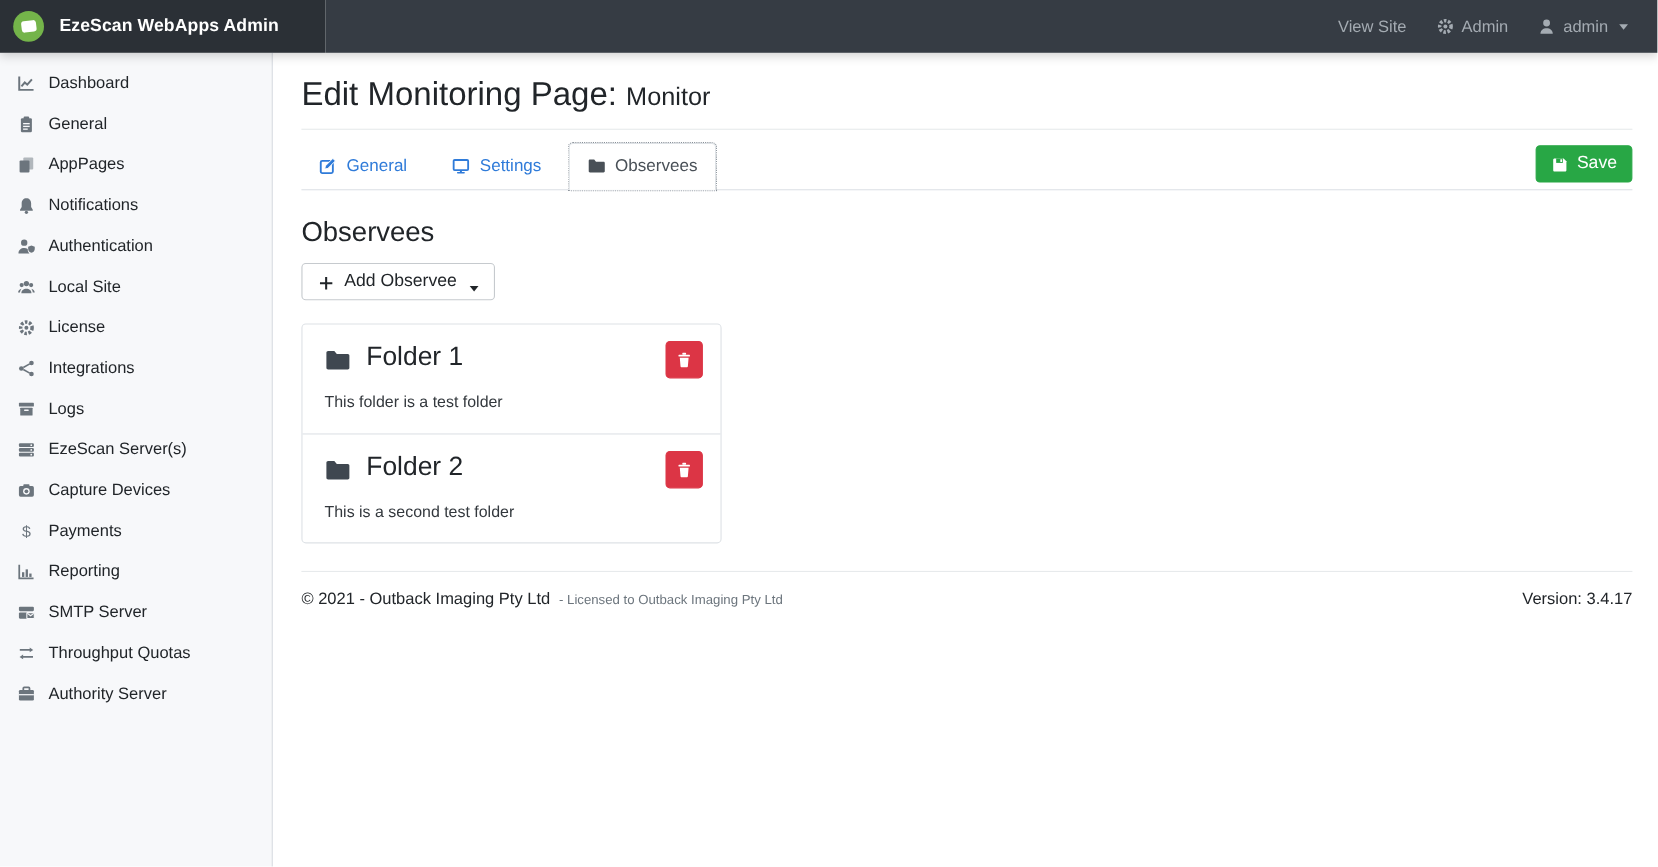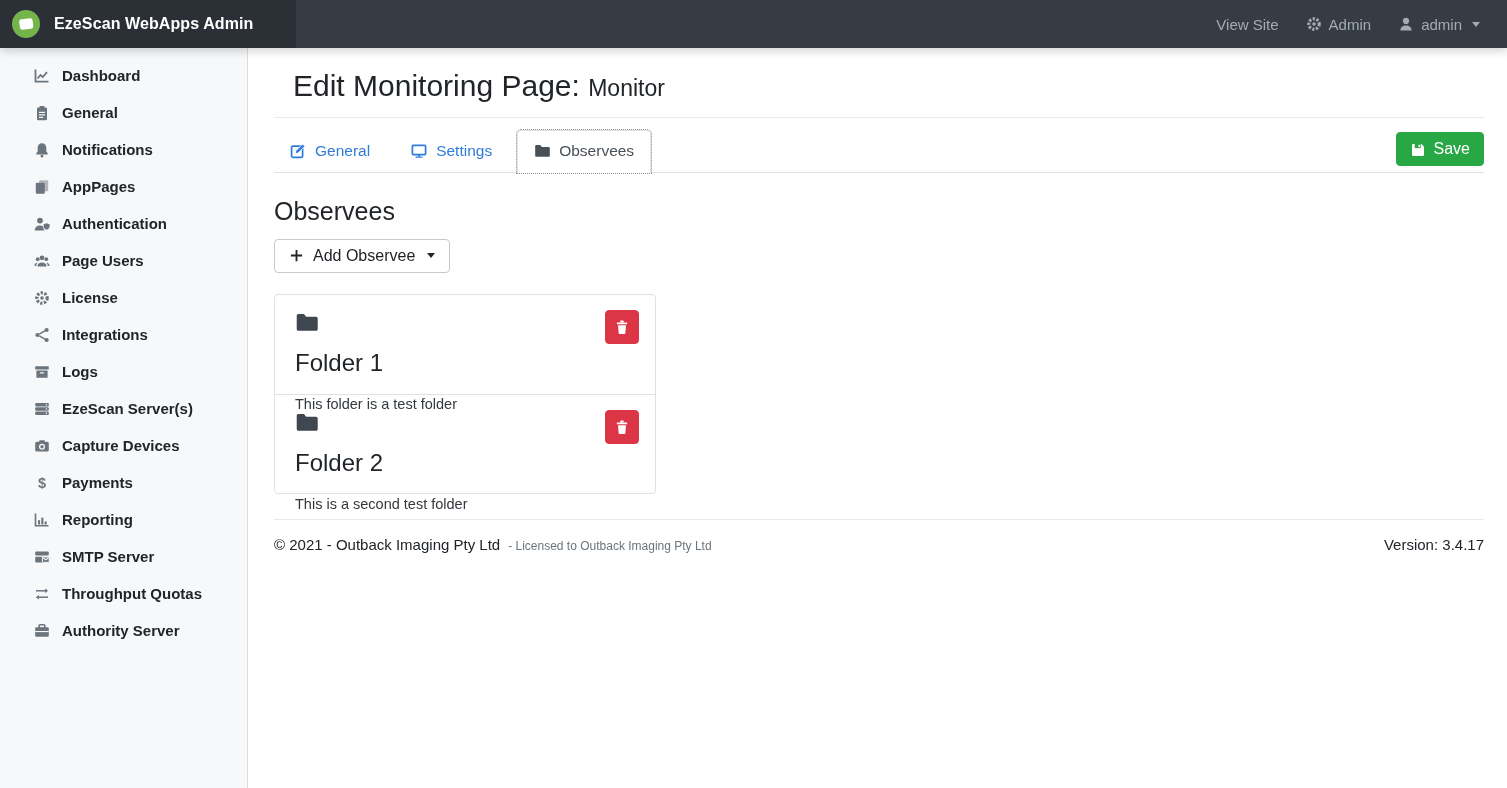--- a/index.html
+++ b/index.html
@@ -14,52 +14,52 @@
   .brand { color:#fff; font-size:16px; font-weight:600; letter-spacing:.1px; cursor:pointer; }
   .nav-right { flex:1; background:#363c44; display:flex; align-items:center; justify-content:flex-end;
                gap:27px; padding-right:27px; color:#a4abb2; font-size:15px; }
   .nav-link { display:flex; align-items:center; gap:7px; color:#a4abb2; cursor:pointer; }
   .caret { width:0; height:0; border-left:4.5px solid transparent; border-right:4.5px solid transparent;
            border-top:5px solid #a4abb2; margin-left:3px; }
 
   
   .sidebar { position:absolute; top:48px; left:0; width:248px; height:740px; background:#f7f8fa;
              border-right:1px solid #d9dde1; padding-top:9px; }
-  .side-item { height:37px; display:flex; align-items:center; gap:11px; padding:0 32px;
-               font-size:15px; color:#212529; cursor:pointer;font-weight:bold; }
+  .side-item { height:37px; display:flex; align-items:center; gap:11px; padding:0 14px;
+               font-size:15px; color:#212529; cursor:pointer; }
   .sicon { width:19px; display:flex; justify-content:center; align-items:center; color:#6c757d; flex:none; }
 
   
   .main { position:absolute; top:48px; left:249px; width:1258px; height:740px; background:#fff;
           padding:21px 23px 0 25px; }
-  .page-title { font-size:30px; font-weight:400; color:#212529; line-height:1.15;margin-left:19px; }
+  .page-title { font-size:30px; font-weight:400; color:#212529; line-height:1.15; }
   .page-title .subject { font-size:23px; }
   .rule { border:0; border-top:1px solid #e7eaec; margin-top:13px; }
 
   .tabs-row { position:relative; display:flex; align-items:flex-end; border-bottom:1px solid #dee2e6;
               margin-top:12px; height:43px; }
   .tab { display:flex; align-items:center; gap:9px; padding:0 16px; height:43px; margin-bottom:-1px;
          margin-right:9px; font-size:15.5px; color:#2f7bd9; cursor:pointer; }
   .tab.active { background:#fff; border:1px solid #dee2e6; border-bottom:1px solid #fff;
                 border-radius:4px 4px 0 0; color:#495057; outline:1px dotted #868e96; }
   .save-btn { position:absolute; right:0; top:2px; display:inline-flex; align-items:flex-end; gap:8px;
               background:#28a745; color:#fff; border:1px solid #28a745; border-radius:4px;
               font-size:16px; font-family:inherit; padding:7px 13px; cursor:pointer; }
 
   .section-title { font-size:25px; font-weight:400; color:#212529; margin-top:24px; }
-  .add-btn { margin-top:13px; display:inline-flex; align-items:center; gap:9px; background:#fff;
+  .add-btn { margin-top:13px; display:inline-flex; align-items:flex-end; gap:9px; background:#fff;
              border:1px solid #c6cace; border-radius:4px; padding:7px 14px; font-size:16px;
              font-family:inherit; color:#212529; cursor:pointer; }
   .caret-dark { width:0; height:0; border-left:4.5px solid transparent; border-right:4.5px solid transparent;
                 border-top:5px solid #212529; margin-left:3px; }
 
   .observee-list { margin-top:21px; width:382px; border:1px solid #dee2e6; border-radius:4px; background:#fff; }
   .observee-item { position:relative; height:99px; padding:16px 20px 0; }
   .observee-item + .observee-item { border-top:1px solid #dee2e6; }
-  .obs-head { display:flex; align-items:flex-start; gap:15px; color:#3f4750;flex-direction:column; }
+  .obs-head { display:flex; align-items:flex-end; gap:15px; color:#3f4750; }
   .obs-name { font-size:24px; color:#212529; }
   .obs-desc { margin-top:19px; font-size:14.5px; color:#33383d; }
   .delete-btn { position:absolute; top:15px; right:16px; width:34px; height:34px; background:#dc3545;
                 border:1px solid #dc3545; border-radius:4px; display:flex; align-items:center;
                 justify-content:center; cursor:pointer; }
 
   .footer-hr { border:0; border-top:1px solid #e7eaec; margin-top:25px; }
   .footer { display:flex; justify-content:space-between; align-items:baseline; padding-top:16px;
             font-size:15px; color:#212529; }
   .licensed { font-size:12px; color:#6c757d; margin-left:8px; }
@@ -127,35 +127,35 @@
             <rect x="5" y="9.3" width="6" height="1.2" fill="#f7f8fa"></rect>
             <rect x="5" y="11.8" width="4.2" height="1.2" fill="#f7f8fa"></rect>
           </svg>
       </span>
       <span>General</span>
     </div>
 
     <div class="side-item">
       <span class="sicon">
         <svg width="16" height="16" viewBox="0 0 16 16" fill="currentColor">
+            <rect x="5.2" y="1.2" width="9" height="11" rx="1" opacity="0.5"></rect>
+            <rect x="1.8" y="3.8" width="9" height="11" rx="1"></rect>
+          </svg>
+      </span>
+      <span>AppPages</span>
+    </div>
+
+    <div class="side-item">
+      <span class="sicon">
+        <svg width="16" height="16" viewBox="0 0 16 16" fill="currentColor">
             <path d="M8 1.2c-2.6 0-4.3 1.9-4.3 4.6v3.4L2.2 11.6v.9h11.6v-.9l-1.5-2.4V5.8c0-2.7-1.7-4.6-4.3-4.6z"></path>
             <circle cx="8" cy="14" r="1.5"></circle>
           </svg>
       </span>
       <span>Notifications</span>
-    </div>
-
-    <div class="side-item">
-      <span class="sicon">
-        <svg width="16" height="16" viewBox="0 0 16 16" fill="currentColor">
-            <rect x="5.2" y="1.2" width="9" height="11" rx="1" opacity="0.5"></rect>
-            <rect x="1.8" y="3.8" width="9" height="11" rx="1"></rect>
-          </svg>
-      </span>
-      <span>AppPages</span>
     </div>
 
     <div class="side-item">
       <span class="sicon">
         <svg width="16" height="16" viewBox="0 0 16 16" fill="currentColor">
             <circle cx="6" cy="4.6" r="2.9"></circle>
             <path d="M.8 14.4c0-3.1 2.3-4.9 5.2-4.9 1.2 0 2.3.3 3.2.9-.1 1.7.5 3 1.6 4z"></path>
             <path d="M12.6 7.2l3 1.1v2c0 1.7-1.3 3-3 3.5-1.7-.5-3-1.8-3-3.5v-2z"></path>
           </svg>
       </span>
@@ -166,21 +166,21 @@
       <span class="sicon">
         <svg width="16" height="16" viewBox="0 0 16 16" fill="currentColor">
             <circle cx="3.7" cy="6.2" r="1.9"></circle>
             <circle cx="12.3" cy="6.2" r="1.9"></circle>
             <circle cx="8" cy="4.8" r="2.4"></circle>
             <path d="M3.4 13.6c0-2.4 2-4 4.6-4s4.6 1.6 4.6 4z"></path>
             <path d="M.4 12.9c.2-1.9 1.5-3.2 3.2-3.4-.8.9-1.3 2.1-1.4 3.4z"></path>
             <path d="M15.6 12.9c-.2-1.9-1.5-3.2-3.2-3.4.8.9 1.3 2.1 1.4 3.4z"></path>
           </svg>
       </span>
-      <span>Page Users</span>
+      <span>Local Site</span>
     </div>
 
     <div class="side-item">
       <span class="sicon">
         <svg width="16" height="16" viewBox="0 0 16 16">
             <circle cx="8" cy="8" r="5.2" fill="none" stroke="currentColor" stroke-width="3.2" stroke-dasharray="2.3 1.45"></circle>
             <circle cx="8" cy="8" r="1.8" fill="currentColor"></circle>
           </svg>
       </span>
       <span>License</span>

